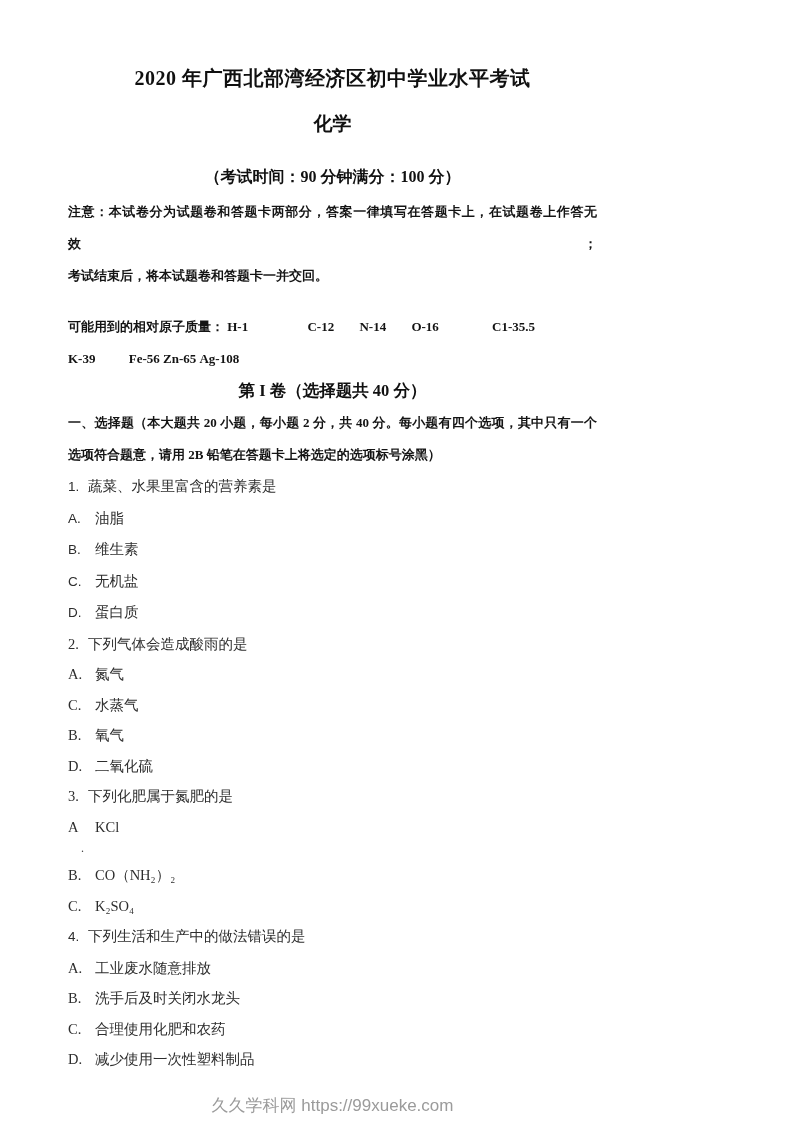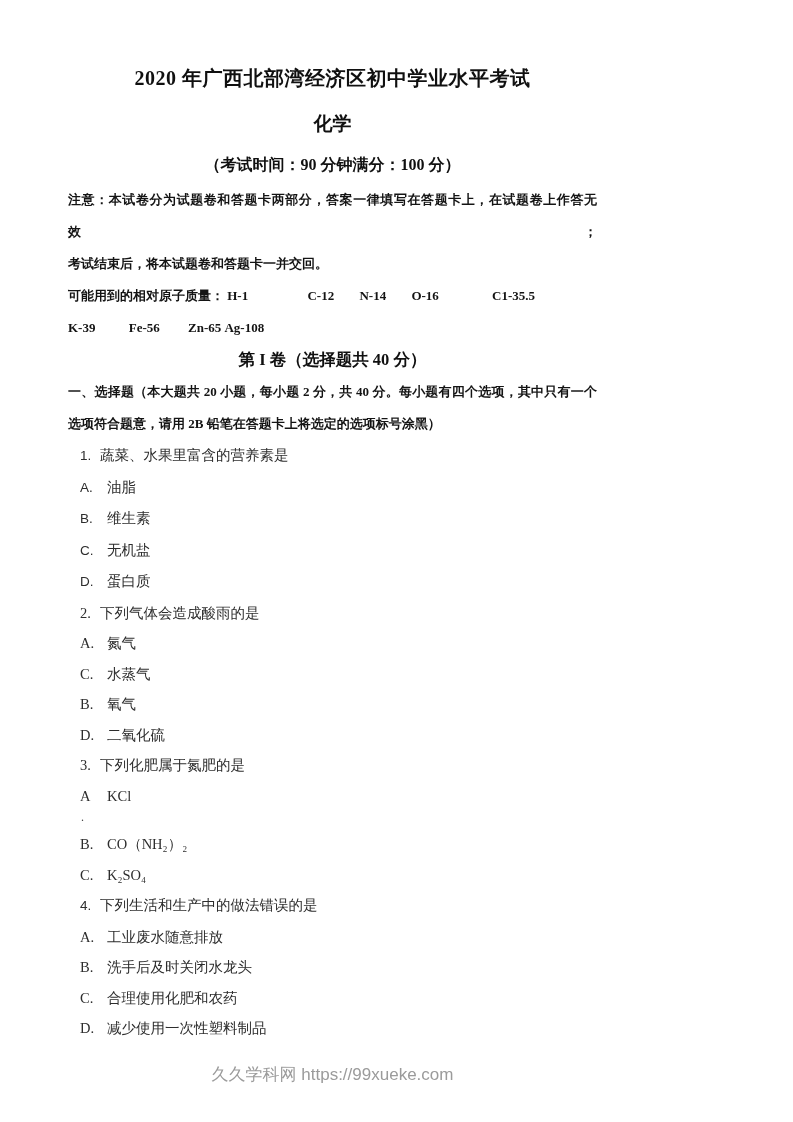--- a/index.html
+++ b/index.html
@@ -21,50 +21,50 @@
     font-size:20px;line-height:28px;
     font-weight:bold;text-align:center;color:#101010;
     letter-spacing:0.5px;
   }
   .subject-title{
     margin:20px 0 0 0;
     font-size:19px;line-height:24px;
     font-weight:bold;text-align:center;color:#101010;
   }
   .exam-info{
-    margin-top:18px;
+    margin-top:30px;
     font-size:16px;line-height:22px;
     font-weight:bold;text-align:center;color:#101010;
   }
   .intro{margin-top:8px;}
   .bold-par{
     font-size:13px;line-height:32px;
     font-weight:bold;color:#141414;
   }
   .justify-line{
     text-align:justify;
     text-align-last:justify;
     text-justify:inter-ideograph;
   }
   .section-title{
     font-size:16.5px;line-height:32px;
     font-weight:bold;text-align:center;color:#101010;
   }
   .mass{display:inline-block;}
   .g-r1-0{margin-right:56px;}
   .g-r1-1{margin-right:22px;}
-  .g-r1-2{margin-right:22px;}
+  .g-r1-2{margin-right:22px;margin-top:19px;}
   .g-r1-3{margin-right:50px;}
   .g-r2-0{margin-right:30px;}
-  .g-r2-1{margin-right:25px;}
+  .g-r2-1{}
   .g-r2-2{}
   .questions{margin-top:0;}
   .qline{
     font-size:14.5px;line-height:30.5px;
-    color:#2d2d2d;white-space:nowrap;margin-left:12px;
+    color:#2d2d2d;white-space:nowrap;
   }
   .q-num{display:inline-block;min-width:20px;}
   .opt-label{display:inline-block;min-width:27px;}
   .sans{font-family:"Liberation Sans","DejaVu Sans",sans-serif;font-size:13.5px;}
   .stray-line{
     height:18px;line-height:12px;
     font-size:12px;color:#444;
     padding-left:13px;
   }
   .footer{

